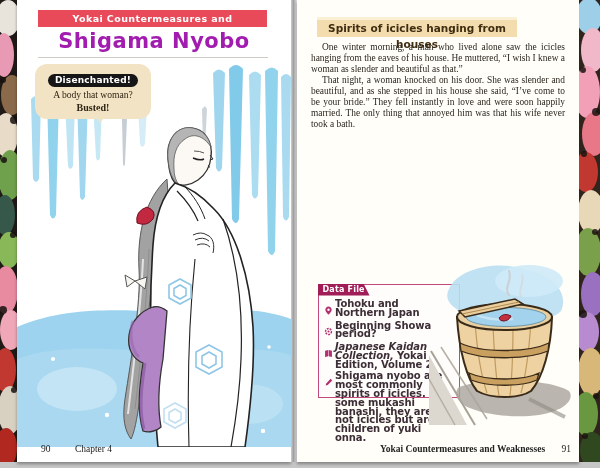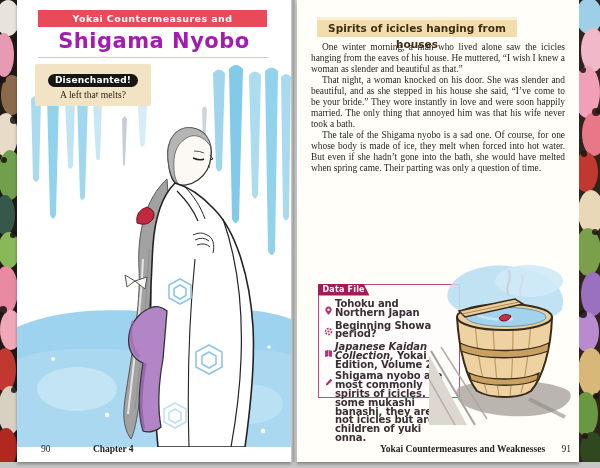--- a/index.html
+++ b/index.html
@@ -33,39 +33,39 @@
   .yokai-title {
     position: absolute; left: 0; top: 29px; width: 274px;
     text-align: center; font-size: 21px; font-weight: bold; color: #a21caf;
     font-family: "DejaVu Sans", sans-serif; letter-spacing: .5px;
   }
   .title-rule { position: absolute; left: 21px; top: 57px; width: 230px; height: 1px; background: #cfcbc4; }
   .illustration-wrap { position: absolute; left: 0; top: 59px; width: 274px; height: 388px; }
 
   .badge {
     position: absolute; left: 18px; top: 64px; width: 116px; z-index: 5;
-    background: #f1e3c3; border-radius: 2px; padding: 5px 5px 6px;
+    background: #f1e3c3; border-radius: 12px; padding: 5px 5px 6px;
     text-align: center;
   }
   .badge:after {
     content: ""; position: absolute; left: 58px; bottom: -11px;
     border: 7px solid transparent; border-top: 12px solid #f1e3c3;
     transform: rotate(14deg);
   }
   .badge-pill {
     display: inline-block; background: #161616; color: #fff;
     border-radius: 9px; padding: 1px 7px 2px; font-size: 9px; font-weight: bold;
     font-family: "DejaVu Sans", sans-serif; letter-spacing: .2px;
   }
   .badge-line { font-family: "Liberation Serif", serif; font-size: 9.6px; color: #2e2414; margin-top: 2px; }
   .badge-bold { font-weight: bold; font-size: 10px; }
 
   .footer { position: absolute; top: 444px; font-family: "Liberation Serif", serif; font-size: 9.5px; color: #222; }
   .footer-left { left: 24px; }
-  .footer-left .chap { margin-left: 40px; font-weight: bold; }
+  .footer-left .chap { margin-left: 22px; font-weight: normal; }
   .footer-right { right: 8px; text-align: center; }
   .footer-right .sect { font-weight: bold; margin-right: 14px; }
 
   
   .tan-banner {
     position: absolute; left: 20px; top: 17px; width: 200px; height: 20px;
     background: #f3ddae; border-top: 3px solid #faf0d6;
     color: #3f2d12; font-weight: bold; font-size: 10.5px; line-height: 16px;
     text-align: center; font-family: "DejaVu Sans", sans-serif;
   }
@@ -196,38 +196,38 @@
         </g>
 
         <path d="M136,248 C124,252 114,262 112,276 C110,290 116,300 126,304 C122,330 120,352 126,372 C132,374 140,372 144,368 C140,346 142,322 146,300 L150,252 C145,248 140,247 136,248 Z" fill="#b286c6" stroke="#333" stroke-width="1.3"></path>
         <path d="M128,304 C124,330 122,352 127,370" fill="none" stroke="#8a5aa2" stroke-width="3" opacity="0.7"></path>
         <path d="M116,262 C112,274 114,290 122,298" fill="none" stroke="#9a68ae" stroke-width="3" opacity="0.6"></path>
       </svg>
     </div>
 
     <div class="badge">
       <span class="badge-pill">Disenchanted!</span>
-      <div class="badge-line">A left that melts?</div>
+      <div class="badge-line">A body that woman?</div>
+      <div class="badge-line badge-bold">Busted!</div>
     </div>
 
     <div class="footer footer-left">
       <span>90</span>
       <span class="chap">Chapter 4</span>
     </div>
   </div>
 
   <div class="gutter"></div>
 
   <div class="page page-right">
     <div class="tan-banner">Spirits of icicles hanging from houses</div>
 
     <div class="body-text">
       <p>One winter morning, a man who lived alone saw the icicles hanging from the eaves of his house. He muttered, “I wish I knew a woman as slender and beautiful as that.”</p>
-      <p>That night, a woman knocked on his door. She was slender and beautiful, and as she stepped in his house she said, “I’ve come to be your bride.” They wore instantly in love and were soon happily married. The only thing that annoyed him was that his wife never took a bath.</p>
-      <p>The tale of the Shigama nyobo is a sad one. Of course, for one whose body is made of ice, they melt when forced into hot water. But even if she hadn’t gone into the bath, she would have melted when spring came. Their parting was only a question of time.</p>
+      <p>That night, a woman knocked on his door. She was slender and beautiful, and as she stepped in his house she said, “I’ve come to be your bride.” They fell instantly in love and were soon happily married. The only thing that annoyed him was that his wife never took a bath.</p>
     </div>
 
     <div class="data-file">
       <div class="data-file-tab">Data File</div>
       <div class="df-items">
         <div class="df-item">
           <span class="df-icon">
             <svg viewBox="0 0 10 10" width="9" height="9">
                 <path d="M5,0.6 C7,0.6 8.5,2.2 8.5,4.2 C8.5,6.8 5,9.6 5,9.6 C5,9.6 1.5,6.8 1.5,4.2 C1.5,2.2 3,0.6 5,0.6 Z" fill="#b13070"></path>
                 <circle cx="5" cy="4.2" r="1.3" fill="#fff"></circle>

